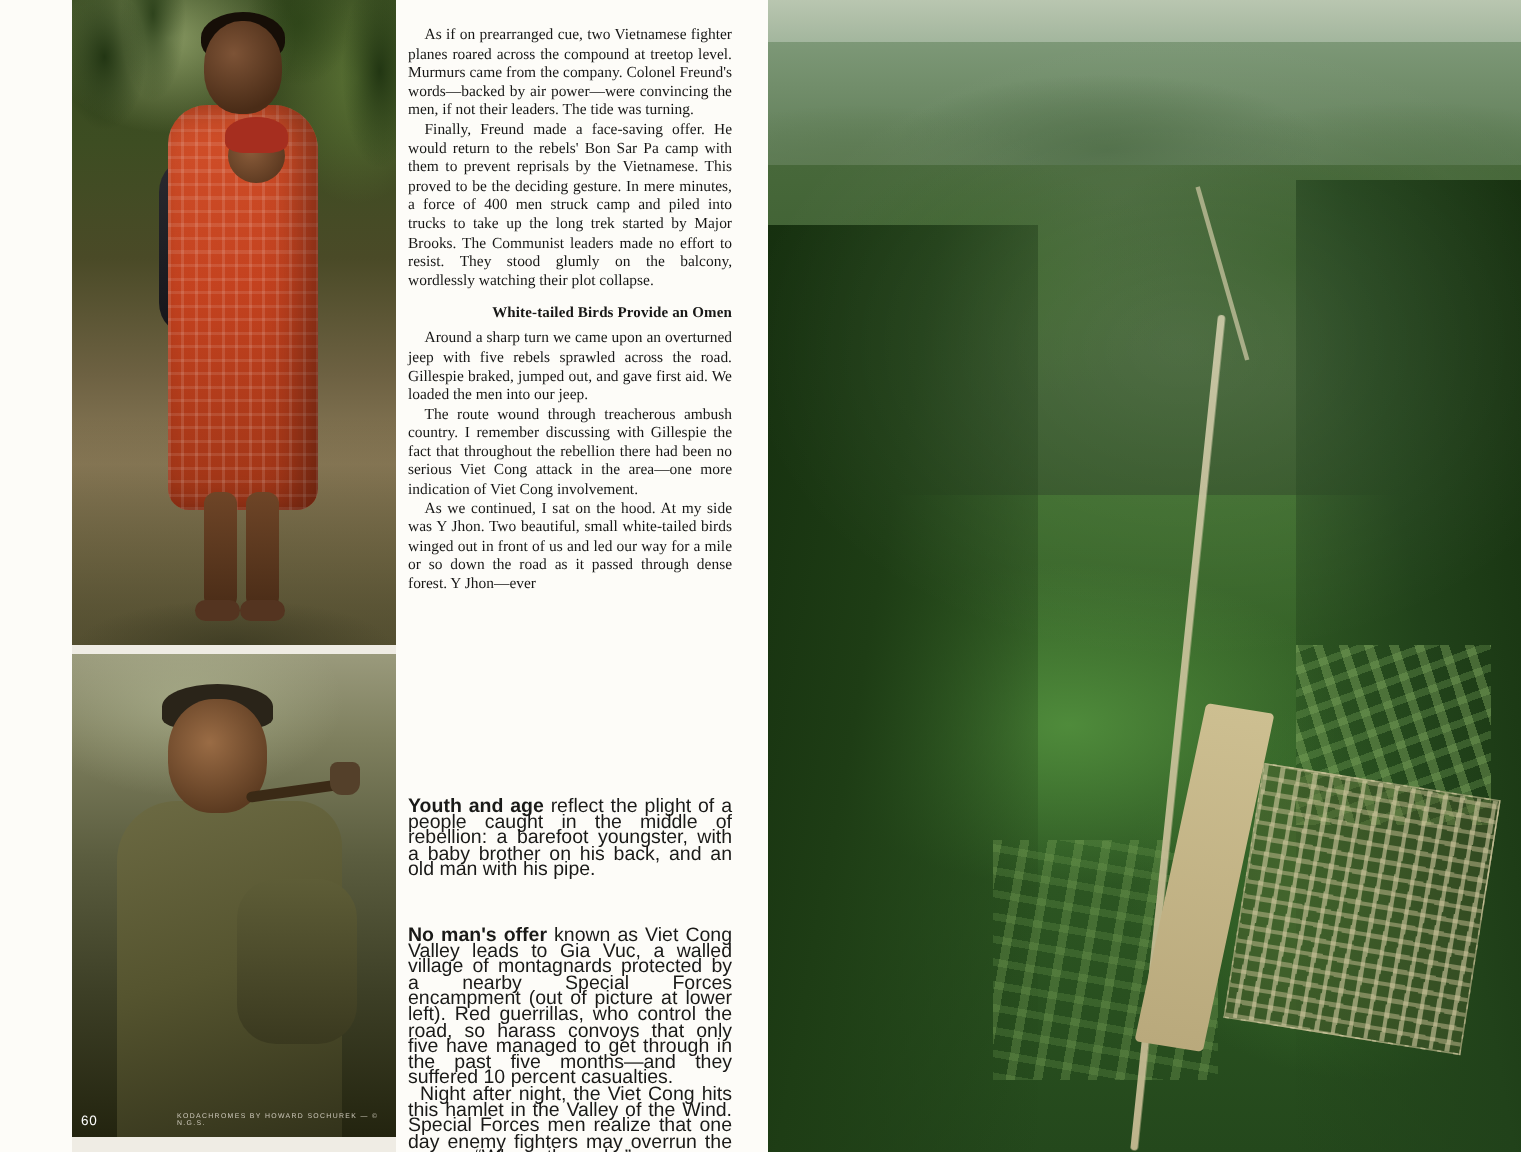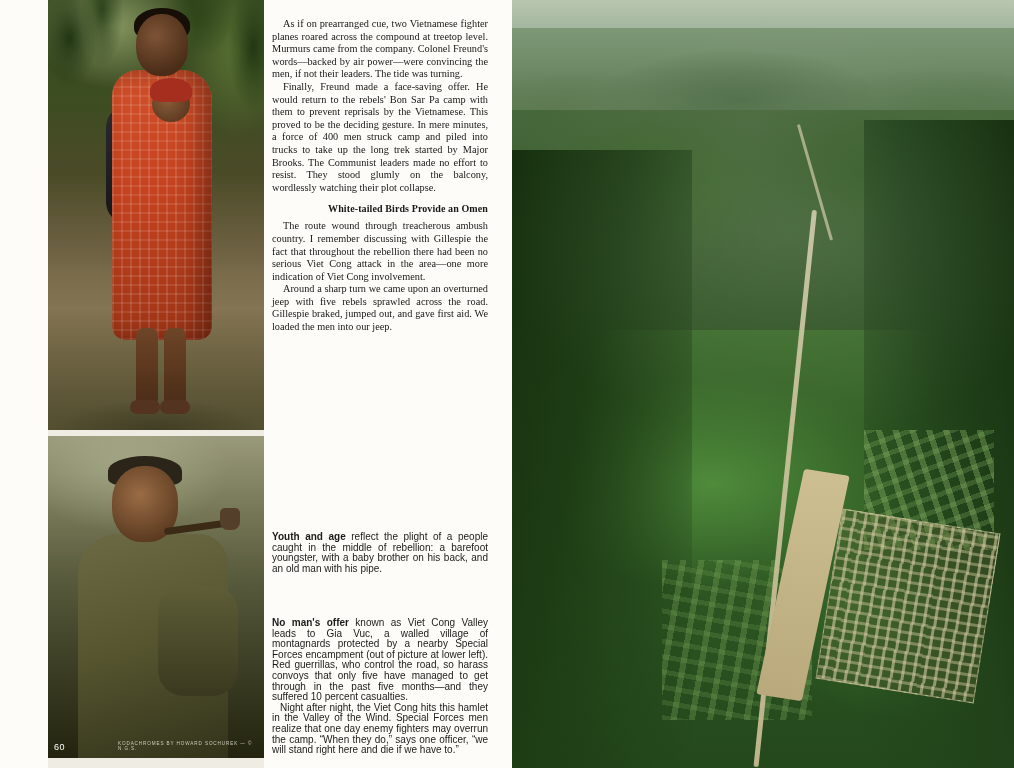--- a/index.html
+++ b/index.html
@@ -234,21 +234,21 @@
 
   .caption-block {
     position: absolute;
     left: 0;
     width: 216px;
     color: #1a1a18;
   }
   .caption-block p {
     margin: 0;
     font-family: "Liberation Sans", sans-serif;
-    font-size: 10px;
+    font-size: 13px;
     line-height: 10.6px;
     text-align: justify;
   }
   .caption-block .lead {
     font-weight: bold;
   }
   .caption-1 { top: 514px; }
   .caption-2 { top: 600px; }
   .caption-2 p + p { text-indent: 8px; margin-top: 0; }
 
@@ -399,22 +399,23 @@
       <div class="photo-credit">KODACHROMES BY HOWARD SOCHUREK — © N.G.S.</div>
     </div>
 
   </div>
 
   <div class="text-col">
     <div class="body-text">
       <p class="first">As if on prearranged cue, two Vietnamese fighter planes roared across the compound at treetop level. Murmurs came from the company. Colonel Freund's words—backed by air power—were convincing the men, if not their leaders. The tide was turning.</p>
       <p>Finally, Freund made a face-saving offer. He would return to the rebels' Bon Sar Pa camp with them to prevent reprisals by the Vietnamese. This proved to be the deciding gesture. In mere minutes, a force of 400 men struck camp and piled into trucks to take up the long trek started by Major Brooks. The Communist leaders made no effort to resist. They stood glumly on the balcony, wordlessly watching their plot collapse.</p>
       <h3 class="subhead">White-tailed Birds Provide an Omen</h3>
+      <p>Around a sharp turn we came upon an overturned jeep with five rebels sprawled across the road. Gillespie braked, jumped out, and gave first aid. We loaded the men into our jeep.</p>
       <p>The route wound through treacherous ambush country. I remember discussing with Gillespie the fact that throughout the rebellion there had been no serious Viet Cong attack in the area—one more indication of Viet Cong involvement.</p>
-      <p>Around a sharp turn we came upon an overturned jeep with five rebels sprawled across the road. Gillespie braked, jumped out, and gave first aid. We loaded the men into our jeep.</p>
+      <p>As we continued, I sat on the hood. At my side was Y Jhon. Two beautiful, small white-tailed birds winged out in front of us and led our way for a mile or so down the road as it passed through dense forest. Y Jhon—ever</p>
     </div>
 
     <div class="caption-block caption-1">
       <p><span class="lead">Youth and age</span><span> reflect the plight of a people caught in the middle of rebellion: a barefoot youngster, with a baby brother on his back, and an old man with his pipe.</span></p>
     </div>
 
     <div class="caption-block caption-2">
       <p><span class="lead">No man's offer</span><span> known as Viet Cong Valley leads to Gia Vuc, a walled village of montagnards protected by a nearby Special Forces encampment (out of picture at lower left). Red guerrillas, who control the road, so harass convoys that only five have managed to get through in the past five months—and they suffered 10 percent casualties.</span></p>
       <p>Night after night, the Viet Cong hits this hamlet in the Valley of the Wind. Special Forces men realize that one day enemy fighters may overrun the camp. “When they do,” says one officer, “we will stand right here and die if we have to.”</p>
     </div>

